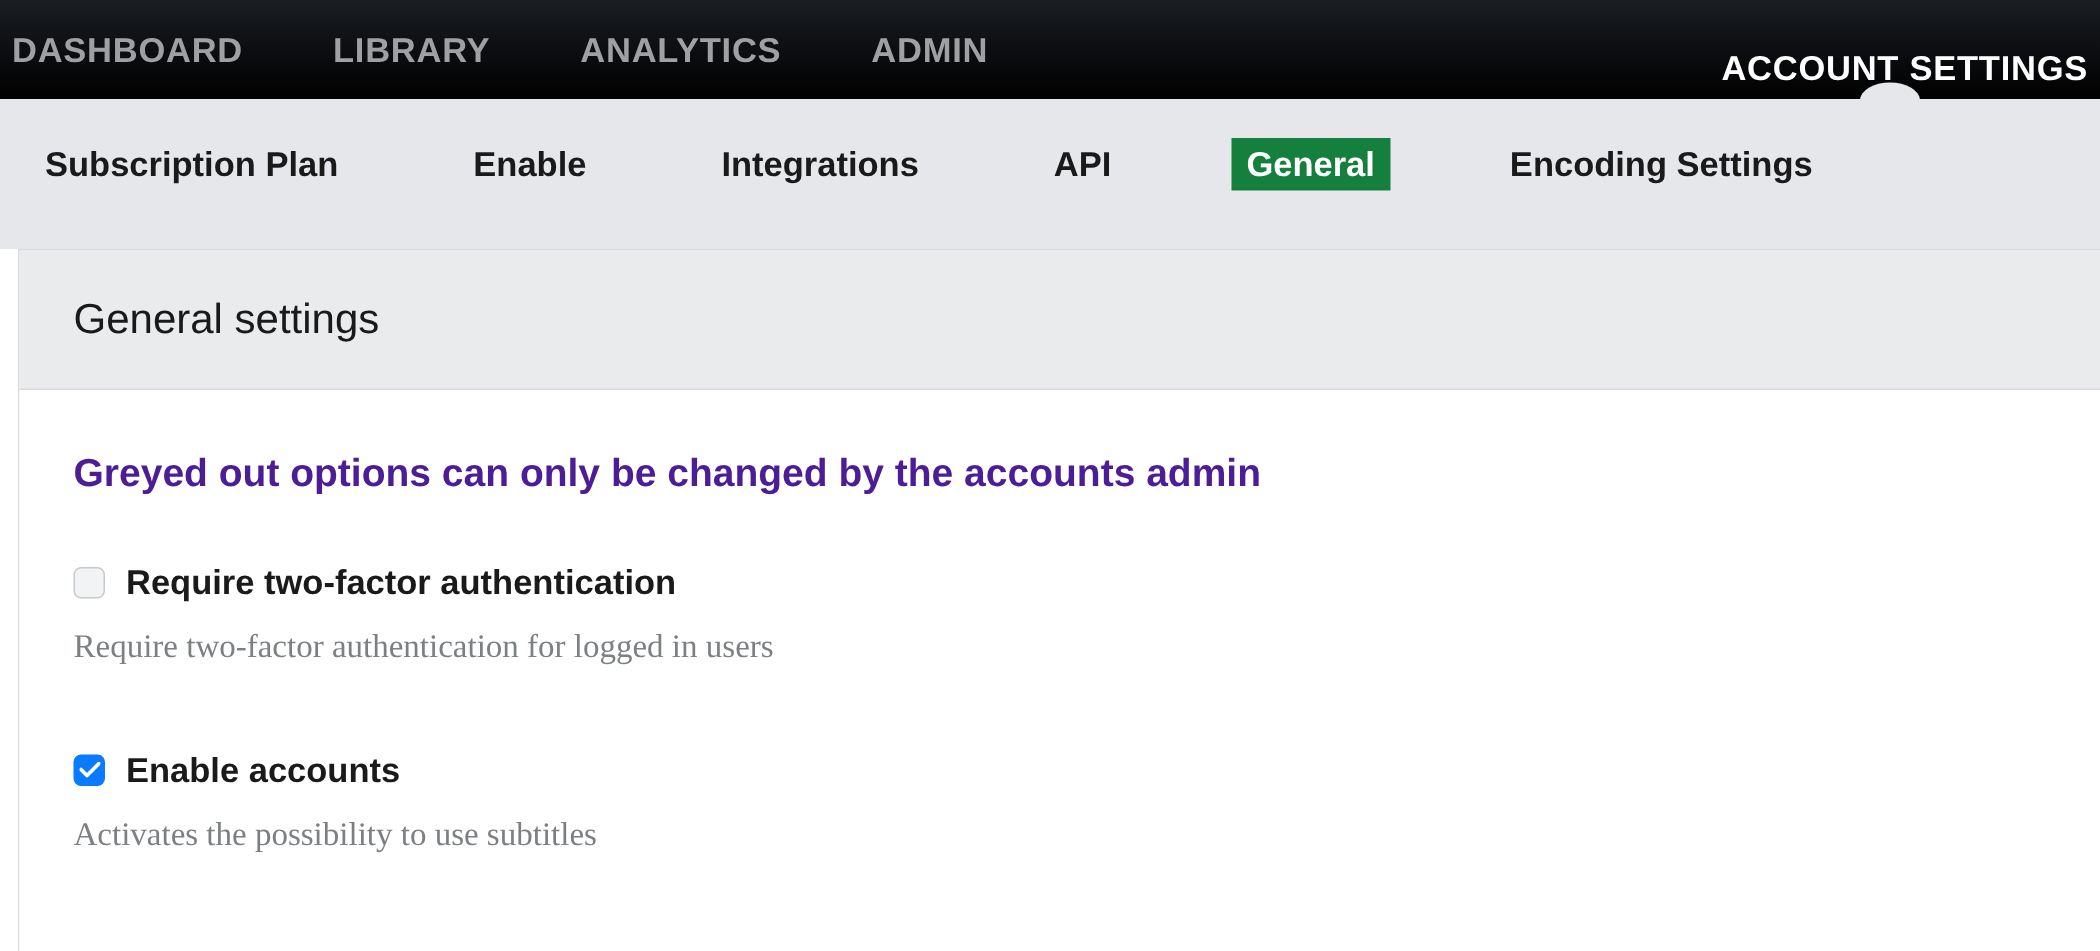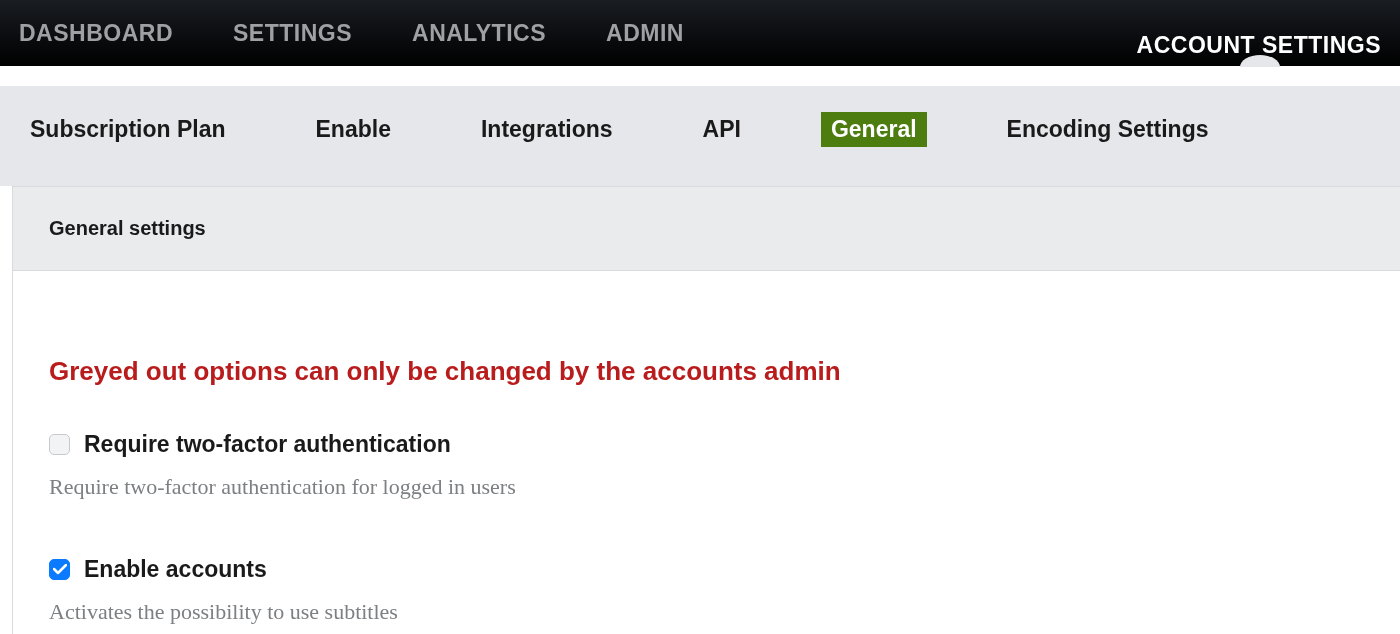--- a/index.html
+++ b/index.html
@@ -12,21 +12,21 @@
       width: 1400px;
       height: 634px;
       background: #fff;
       overflow: hidden;
     }
     .top-nav {
       background: linear-gradient(to bottom, #1a1d22 0%, #0c0e11 50%, #000000 100%);
       height: 66px;
       display: flex;
       align-items: center;
-      padding: 0 19px;
+      padding: 0 8px;
       justify-content: space-between;
       position: relative;
     }
     .top-nav-left {
       display: flex;
       gap: 60px;
       align-items: center;
     }
     .top-nav-item {
       color: #9ea0a3;
@@ -53,59 +53,57 @@
       border-radius: 50% 50% 0 0 / 100% 100% 0 0;
     }
     .sub-nav {
       background: #e5e7ea;
       height: 100px;
       display: flex;
       align-items: flex-start;
       padding: 26px 20px 0 20px;
       gap: 70px;
       border-bottom: none;
-      margin-top: 20px;
     }
     .sub-nav-item {
       color: #1a1a1a;
       font-size: 23px;
       font-weight: 700;
       cursor: pointer;
       padding: 4px 10px;
     }
     .sub-nav-item.active {
-      background: #4d7c0f;
+      background: #15803d;
       color: #ffffff;
     }
     .content-area {
       border: 1px solid #d8dadd;
       margin: 0 0 0 12px;
       border-right: none;
       border-bottom: none;
     }
     .section-header {
       background: #e9ebed;
       padding: 30px 36px;
       border-bottom: 1px solid #d8dadd;
     }
     .section-title {
-      font-size: 20px;
-      font-weight: 700;
+      font-size: 28px;
+      font-weight: 400;
       color: #1a1a1a;
     }
     .section-body {
       background: #ffffff;
       padding: 40px 36px;
     }
     .subsection-title {
       font-size: 26px;
       font-weight: 700;
-      color: #b91c1c;
+      color: #4c1d95;
       margin-bottom: 44px;
-      margin-top: 45px;
     }
     .setting-row {
       margin-bottom: 56px;
     }
     .setting-label-row {
       display: flex;
       align-items: center;
       gap: 14px;
       margin-bottom: 16px;
     }
@@ -142,21 +140,21 @@
       font-weight: 400;
       font-family: Liberation Serif, serif;
     }
   </style>
 </head>
 <body>
 
 <div class="top-nav">
   <div class="top-nav-left">
     <div class="top-nav-item">DASHBOARD</div>
-    <div class="top-nav-item">SETTINGS</div>
+    <div class="top-nav-item">LIBRARY</div>
     <div class="top-nav-item">ANALYTICS</div>
     <div class="top-nav-item">ADMIN</div>
   </div>
   <div class="top-nav-right">
     <div class="top-nav-item active">ACCOUNT SETTINGS</div>
   </div>
   <div class="indicator"></div>
 </div>
 
 <div class="sub-nav">

